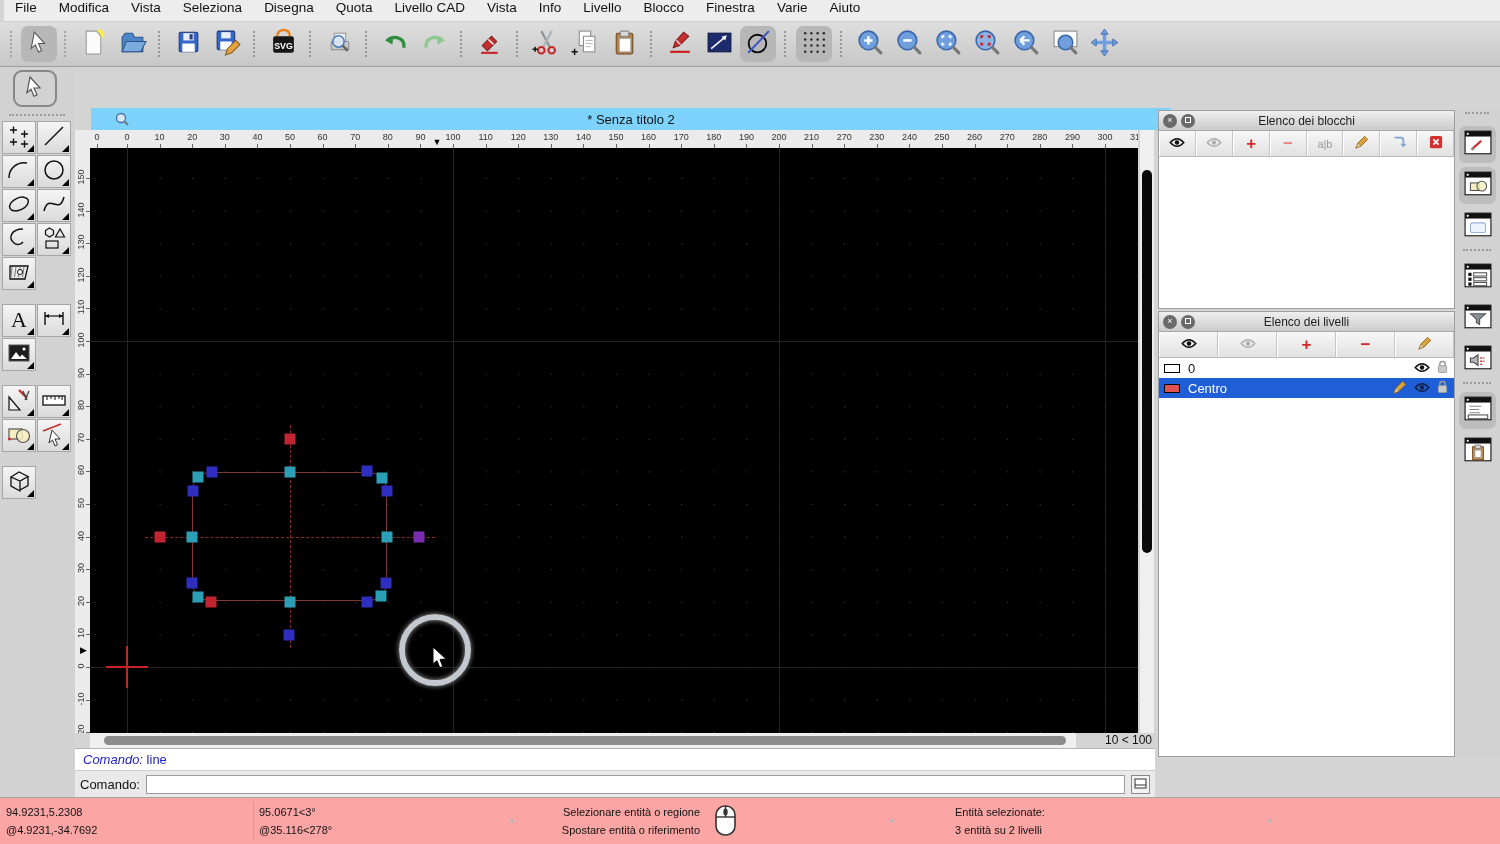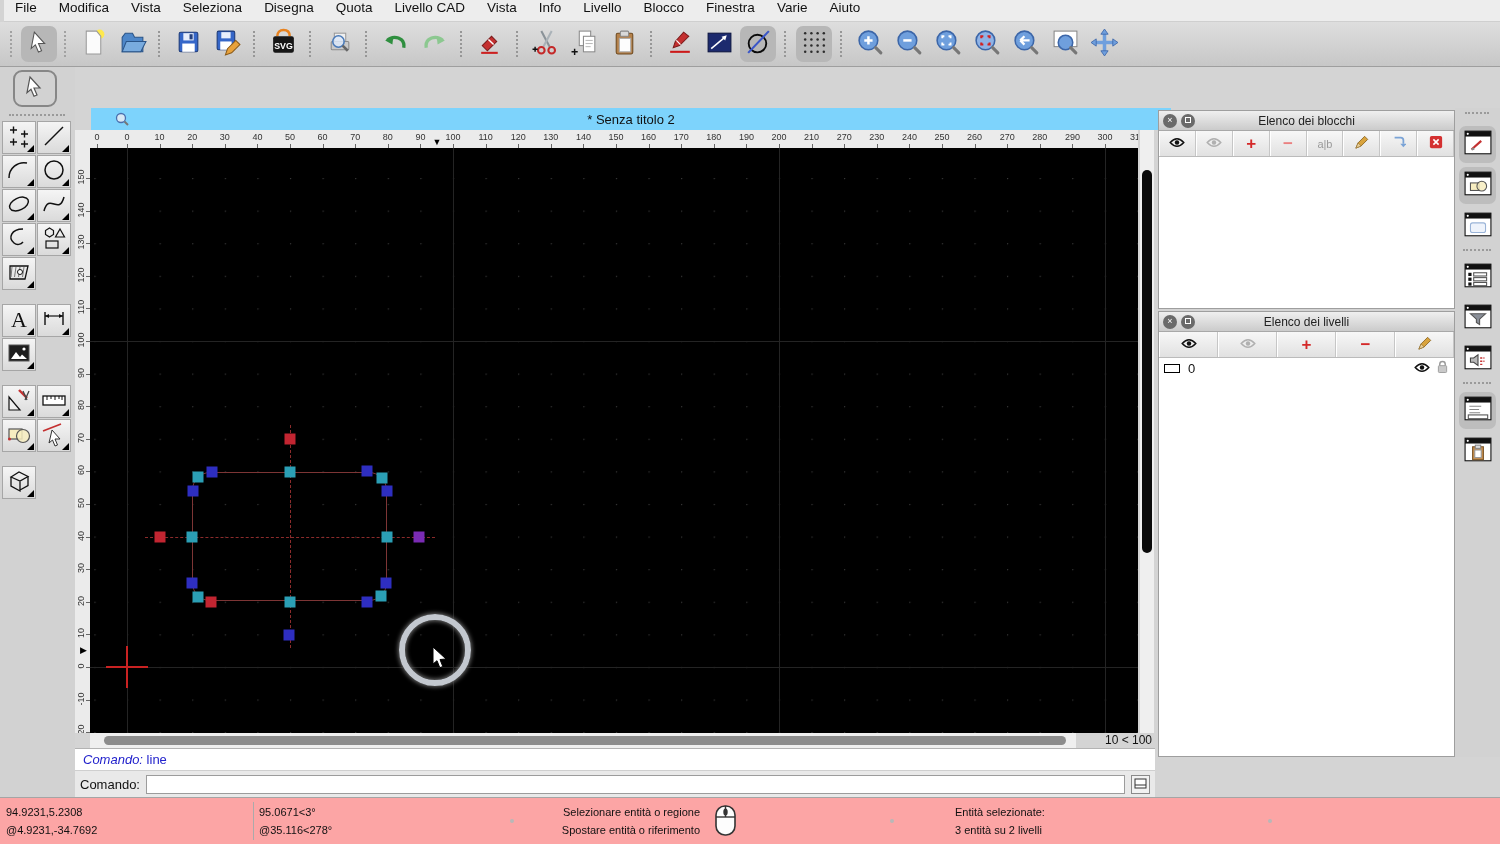--- a/index.html
+++ b/index.html
@@ -677,20 +677,38 @@
           <div><svg width="16" height="11" viewBox="0 0 20 13">
               <path d="M1.5 6.5Q10-3 18.5 6.5Q10 16 1.5 6.5Z" fill="none" stroke="#111" stroke-width="1.8"></path>
               <circle cx="10" cy="6.5" r="2.8" fill="#111"></circle>
             </svg></div>
           <div><svg width="11" height="14" viewBox="0 0 12 15">
               <path d="M3 6V4.5a3 3 0 0 1 6 0V6" fill="none" stroke="#9a9a9a" stroke-width="1.6"></path>
               <rect x="1.5" y="6" width="9" height="7.5" rx="1" fill="#c9c9c9" stroke="#9a9a9a"></rect>
             </svg></div>
         </div>
       </div>
+      <div class="prow selected">
+        <div class="swatch" style="background: rgb(224, 82, 82);"></div>
+        <span>Centro</span>
+        <div class="rowicons">
+          <div><svg width="14" height="14" viewBox="0 0 16 16">
+              <path d="M1 15l2.5-6L11 1.5 14.5 5 7 12.5z" fill="#d9a33c" stroke="#8a6520"></path>
+              <path d="M1 15l2.5-6 3.5 3.5z" fill="#e8cf9a" stroke="#8a6520" stroke-width=".6"></path>
+            </svg></div>
+          <div><svg width="16" height="11" viewBox="0 0 20 13">
+              <path d="M1.5 6.5Q10-3 18.5 6.5Q10 16 1.5 6.5Z" fill="none" stroke="#14204a" stroke-width="1.8"></path>
+              <circle cx="10" cy="6.5" r="2.8" fill="#14204a"></circle>
+            </svg></div>
+          <div><svg width="11" height="14" viewBox="0 0 12 15">
+              <path d="M3 6V4.5a3 3 0 0 1 6 0V6" fill="none" stroke="#9a9a9a" stroke-width="1.6"></path>
+              <rect x="1.5" y="6" width="9" height="7.5" rx="1" fill="#c9c9c9" stroke="#9a9a9a"></rect>
+            </svg></div>
+        </div>
+      </div>
     </div>
 </div>
 
 <div class="dock" id="dock">
     <div class="ddots"></div>
     <div class="dbtn pressed" style="top: 18px;">
       <span><svg viewBox="0 0 26 24">
           <rect x="1" y="1" width="24" height="21" fill="#fff" stroke="#111"></rect>
           <rect x="1" y="1" width="24" height="5" fill="#111"></rect>
           <circle cx="3.5" cy="3.5" r="1" fill="#fff"></circle>

